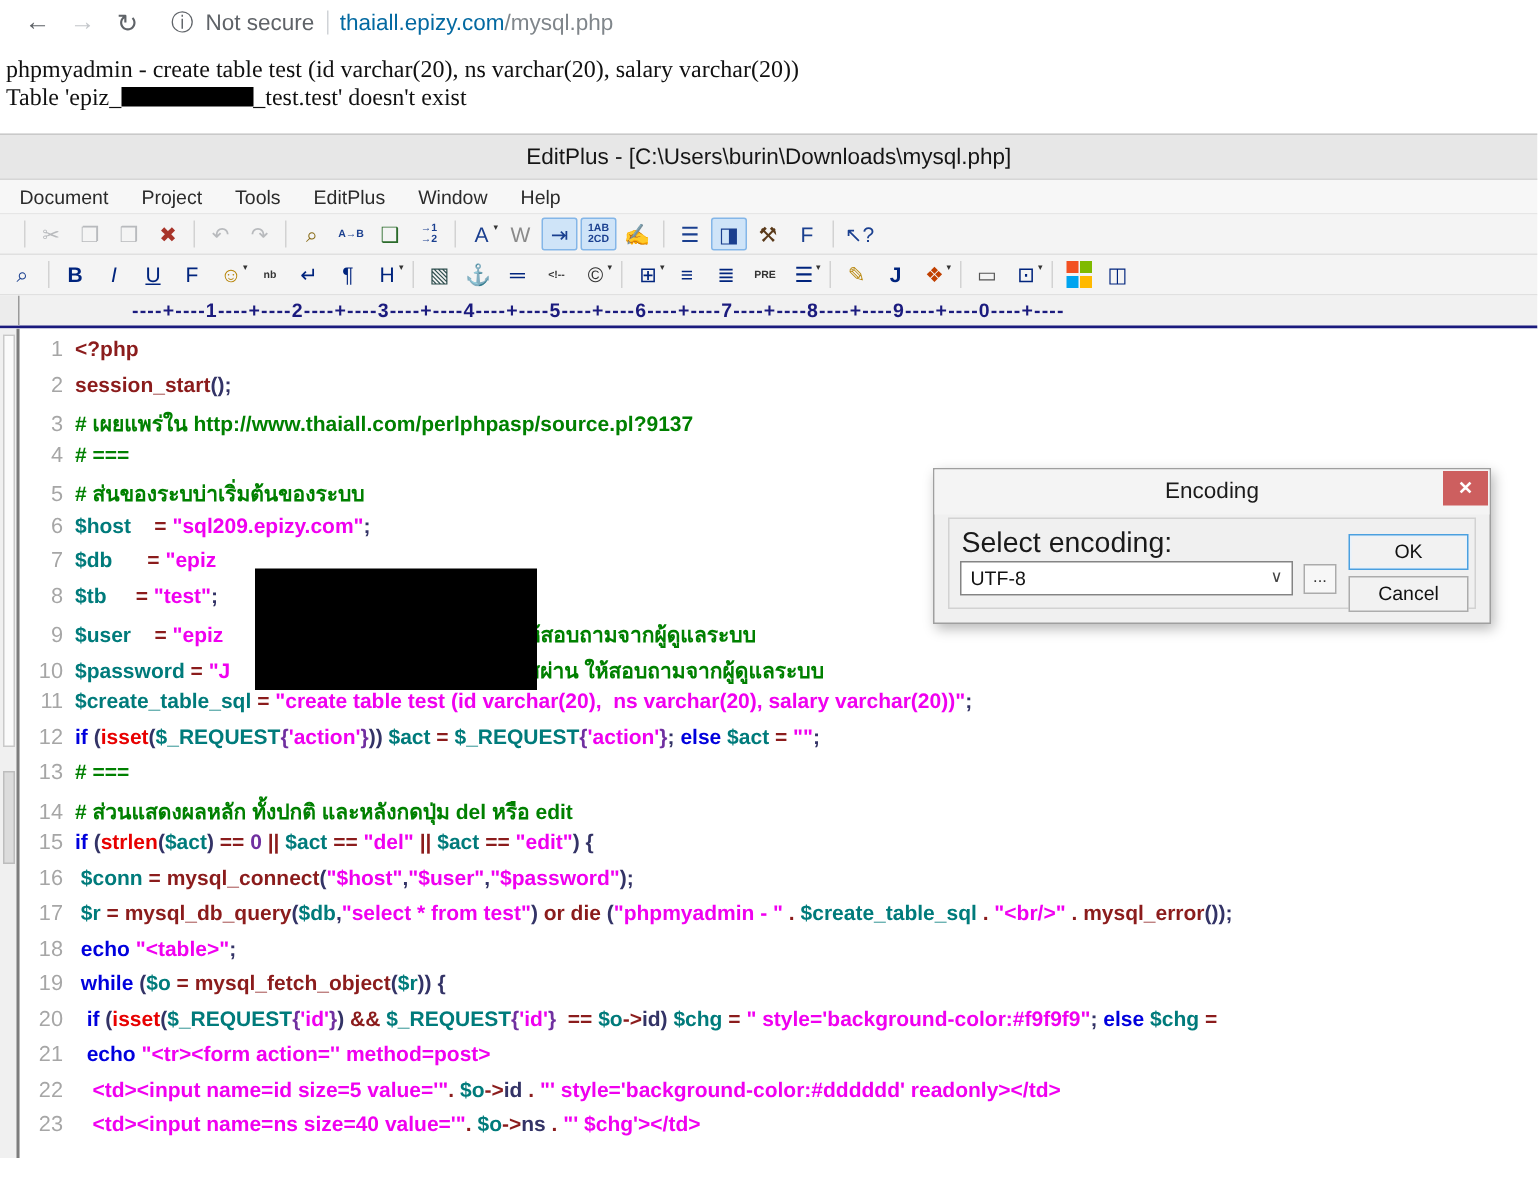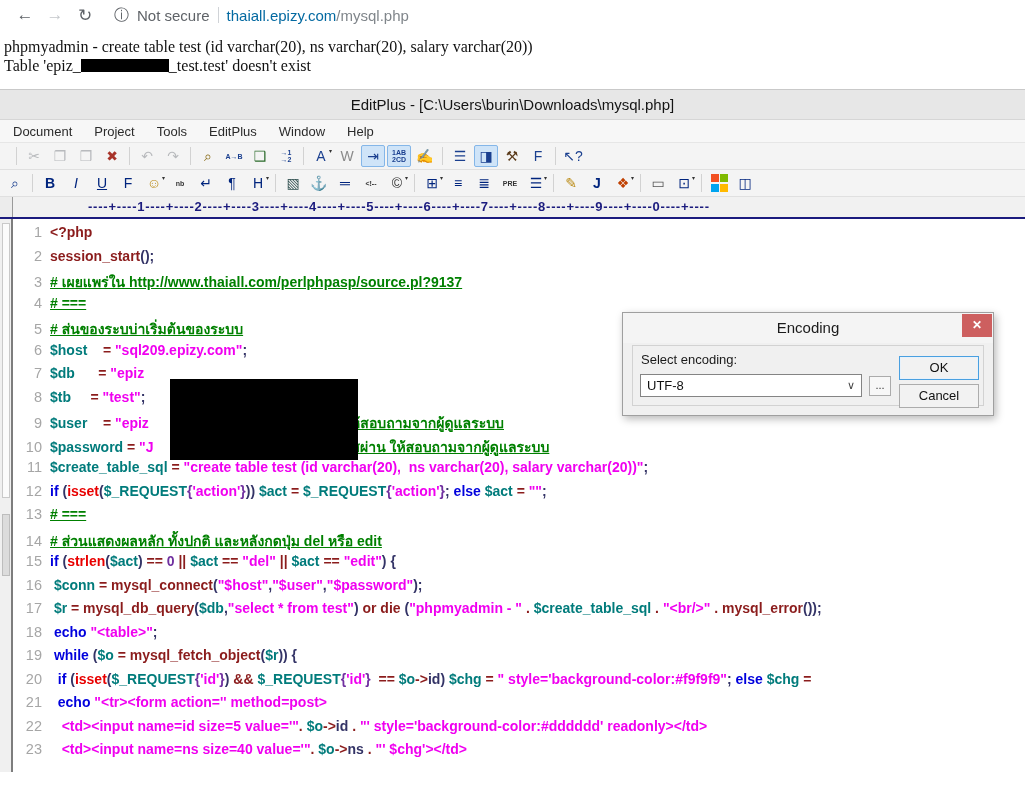--- a/index.html
+++ b/index.html
@@ -68,38 +68,38 @@
   .cl { height:23.5px; white-space:pre; font-size:14px; font-weight:bold; }
   .ln { display:inline-block; width:27px; text-align:right; color:#a6a6a6; font-weight:normal;
     margin-right:8px; font-size:14.5px; }
   .ct { white-space:pre; }
   .tk-kw { color:#0000dd; }
   .tk-fn { color:#e80000; }
   .tk-fb { color:#8b1c1c; }
   .tk-op { color:#8b1c1c; }
   .tk-vr { color:#007b7b; }
   .tk-st { color:#f000f0; }
-  .tk-cm { color:#008000;text-decoration:underline; }
+  .tk-cm { color:#008000; }
   .tk-pn { color:#333366; }
   .tk-br { color:#7030a0; }
   .tk-gap { display:inline-block; }
 
   .code-redaction { position:absolute; left:170px; top:379px; width:188px; height:81px;
     background:#000; z-index:5; }
 
   
   .dialog { position:absolute; left:622px; top:312px; width:372px; height:104px; background:#f0f0f0;
     border:1px solid #9f9f9f; box-shadow:2px 3px 8px rgba(0,0,0,.28); z-index:10; }
   .dlg-title { height:30px; line-height:30px; text-align:center; font-size:15px; color:#1b1b1b;
     background:#f4f4f4; }
   .dlg-close { position:absolute; top:1px; right:1px; width:30px; height:23px; background:#cd5f5f;
     color:#fff; font-size:12px; font-weight:bold; text-align:center; line-height:23px; cursor:pointer; }
   .dlg-panel { position:absolute; left:9px; right:9px; top:32px; bottom:9px;
     border:1px solid #d2d2d2; background:#f0f0f0; }
-  .dlg-label { position:absolute; left:8px; top:6px; font-size:13px; color:#1a1a1a;text-align:right; }
+  .dlg-label { position:absolute; left:8px; top:6px; font-size:19px; color:#1a1a1a;text-align:right; }
   .dlg-combo { position:absolute; left:7px; top:28px; width:222px; height:23px; background:#fff;
     border:1px solid #848484; font-size:13px; color:#111; line-height:21px; padding-left:6px;
     cursor:pointer; }
   .chev { position:absolute; right:6px; top:0px; color:#444; font-size:11px; }
   .dlg-browse { position:absolute; left:236px; top:30px; width:22px; height:20px; background:#f7f7f7;
     border:1px solid #ababab; font-size:11px; text-align:center; line-height:16px; color:#333;
     cursor:pointer; }
   .dlg-btn { position:absolute; left:266px; width:80px; height:24px; background:#f2f2f2;
     border:1px solid #acacac; font-size:13px; color:#111; text-align:center; line-height:22px;
     cursor:pointer; }

